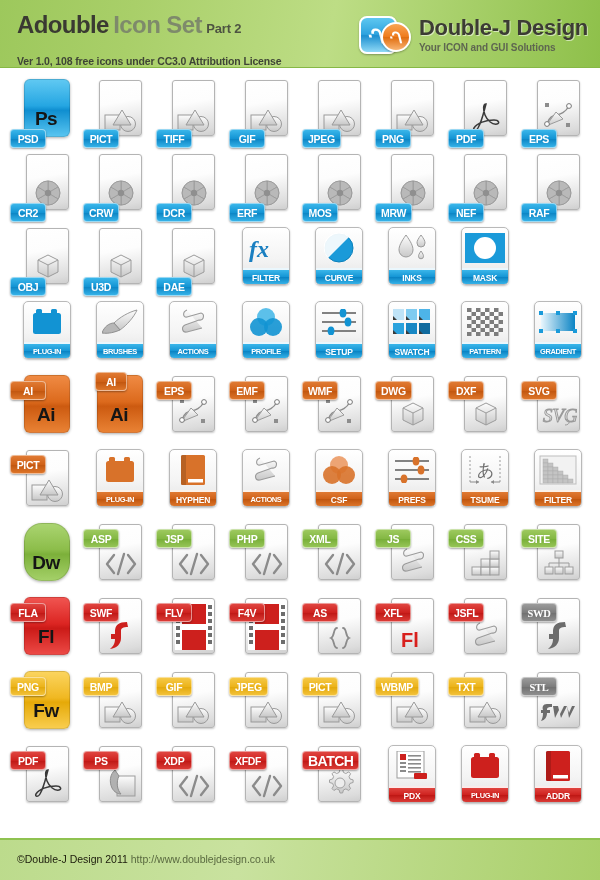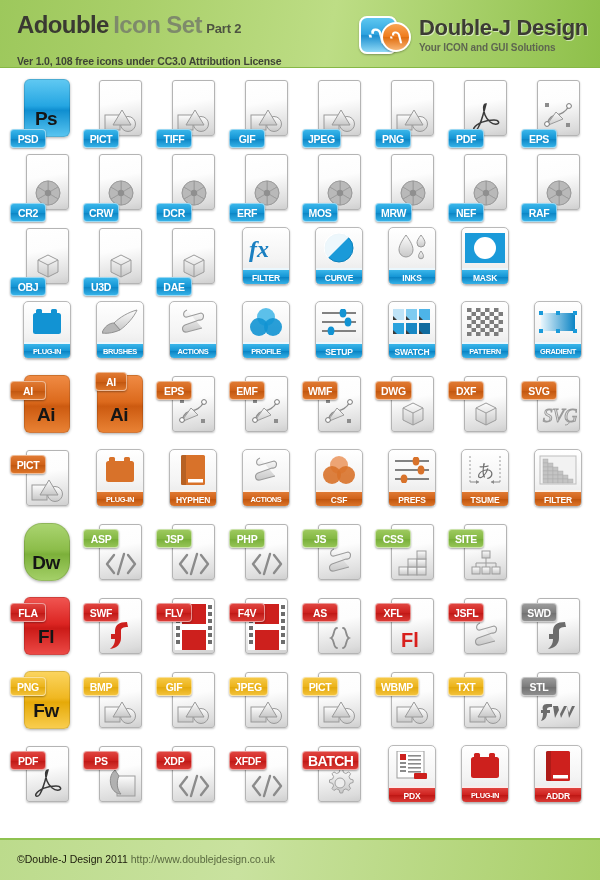--- a/index.html
+++ b/index.html
@@ -95,21 +95,21 @@
   }
   .sqtile .art{ position:absolute; left:0; right:0; top:0; height:40px; }
   .sqtile .lbl{
     position:absolute; left:0; right:0; bottom:0; height:16px; line-height:16px;
     text-align:center; color:#fff; font-size:8.5px; font-weight:bold; letter-spacing:-0.2px;
     border-top:2px solid rgba(255,255,255,.9);
   }
   .sqtile .lbl.tiny{ font-size:7.5px; letter-spacing:-0.4px; }
   .c-green  { background:linear-gradient(180deg,#9dc95e 0%,#84b844 50%,#76ad36 51%,#96c557 100%); }
   .c-gold   { background:linear-gradient(180deg,#f5c846 0%,#ecb41b 50%,#e2a708 51%,#f3c23a 100%); }
-  .c-gray   { background:linear-gradient(180deg,#9b9b9b 0%,#7d7d7d 50%,#6f6f6f 51%,#8f8f8f 100%); }
+  .c-gray   { background:linear-gradient(180deg,#9b9b9b 0%,#7d7d7d 50%,#6f6f6f 51%,#8f8f8f 100%);font-family:Liberation Serif, serif; }
 
   .b-blue   { background:linear-gradient(180deg,#3ab6ea 0%,#1293d3 52%,#0b84c4 53%,#35b2e8 100%);margin-top:44px; }
   .b-orange { background:linear-gradient(180deg,#e07a33 0%,#cf6016 52%,#c1560f 53%,#dd7529 100%); }
   .b-red    { background:linear-gradient(180deg,#e04540 0%,#cd201d 52%,#bf1815 53%,#db3b36 100%); }
 
   .tile-blue  { background:linear-gradient(180deg,#5fc8f2 0%,#25a6e2 46%,#0f8ed0 54%,#57c4f0 100%); }
   .tile-orange{ background:linear-gradient(180deg,#ef8a43 0%,#dc6a1d 46%,#cc5a10 54%,#e98234 100%); }
   .tile-green { background:linear-gradient(180deg,#aad470 0%,#8cbd4a 46%,#7cb03a 54%,#a4d068 100%);border-radius:18px; }
   .tile-red   { background:linear-gradient(180deg,#f05450 0%,#dc2522 46%,#cb1a17 54%,#ec4945 100%); }
   .tile-gold  { background:linear-gradient(180deg,#fbd45e 0%,#f0b822 46%,#e5a908 54%,#f9cd4e 100%); }
@@ -1063,20 +1063,34 @@
                   <path d="M20 2 L14 22"></path>
                 </g>
               </svg>
             </div>
           </div>
           <div class="badge c-green">PHP</div>
         </div>
         <div class="cell">
           <div class="doc">
             <div class="doc-inner" style="display: flex; align-items: flex-end; justify-content: center; padding-bottom: 3px;">
+              <svg width="34" height="24" viewBox="0 0 34 24">
+    <g fill="none" stroke="#8b8b8b" stroke-width="2.4" stroke-linecap="round" stroke-linejoin="round">
+    <path d="M10 3 L3 12 L10 21"></path>
+                  <path d="M24 3 L31 12 L24 21"></path>
+                  <path d="M20 2 L14 22"></path>
+                </g>
+              </svg>
+            </div>
+          </div>
+          <div class="badge c-green">XML</div>
+        </div>
+        <div class="cell">
+          <div class="doc">
+            <div class="doc-inner" style="display: flex; align-items: flex-end; justify-content: center; padding-bottom: 3px;">
               <svg width="30" height="30" viewBox="0 0 30 30">
                 <defs>
                   <linearGradient id="g1" x1="0" y1="0" x2="0" y2="1">
                     <stop offset="0" stop-color="#fdfdfd"></stop>
                     <stop offset="1" stop-color="#c8c8c8"></stop>
                   </linearGradient>
                 </defs>
     <path d="M9 3 C4 5 5 11 9 10 L23 6 C27 7 26 14 21 13 L7 18 C3 20 4 26 9 25 L24 21" fill="url(#g1)" stroke="#9b9b9b" stroke-width="1.1"></path>
               </svg>
             </div>

